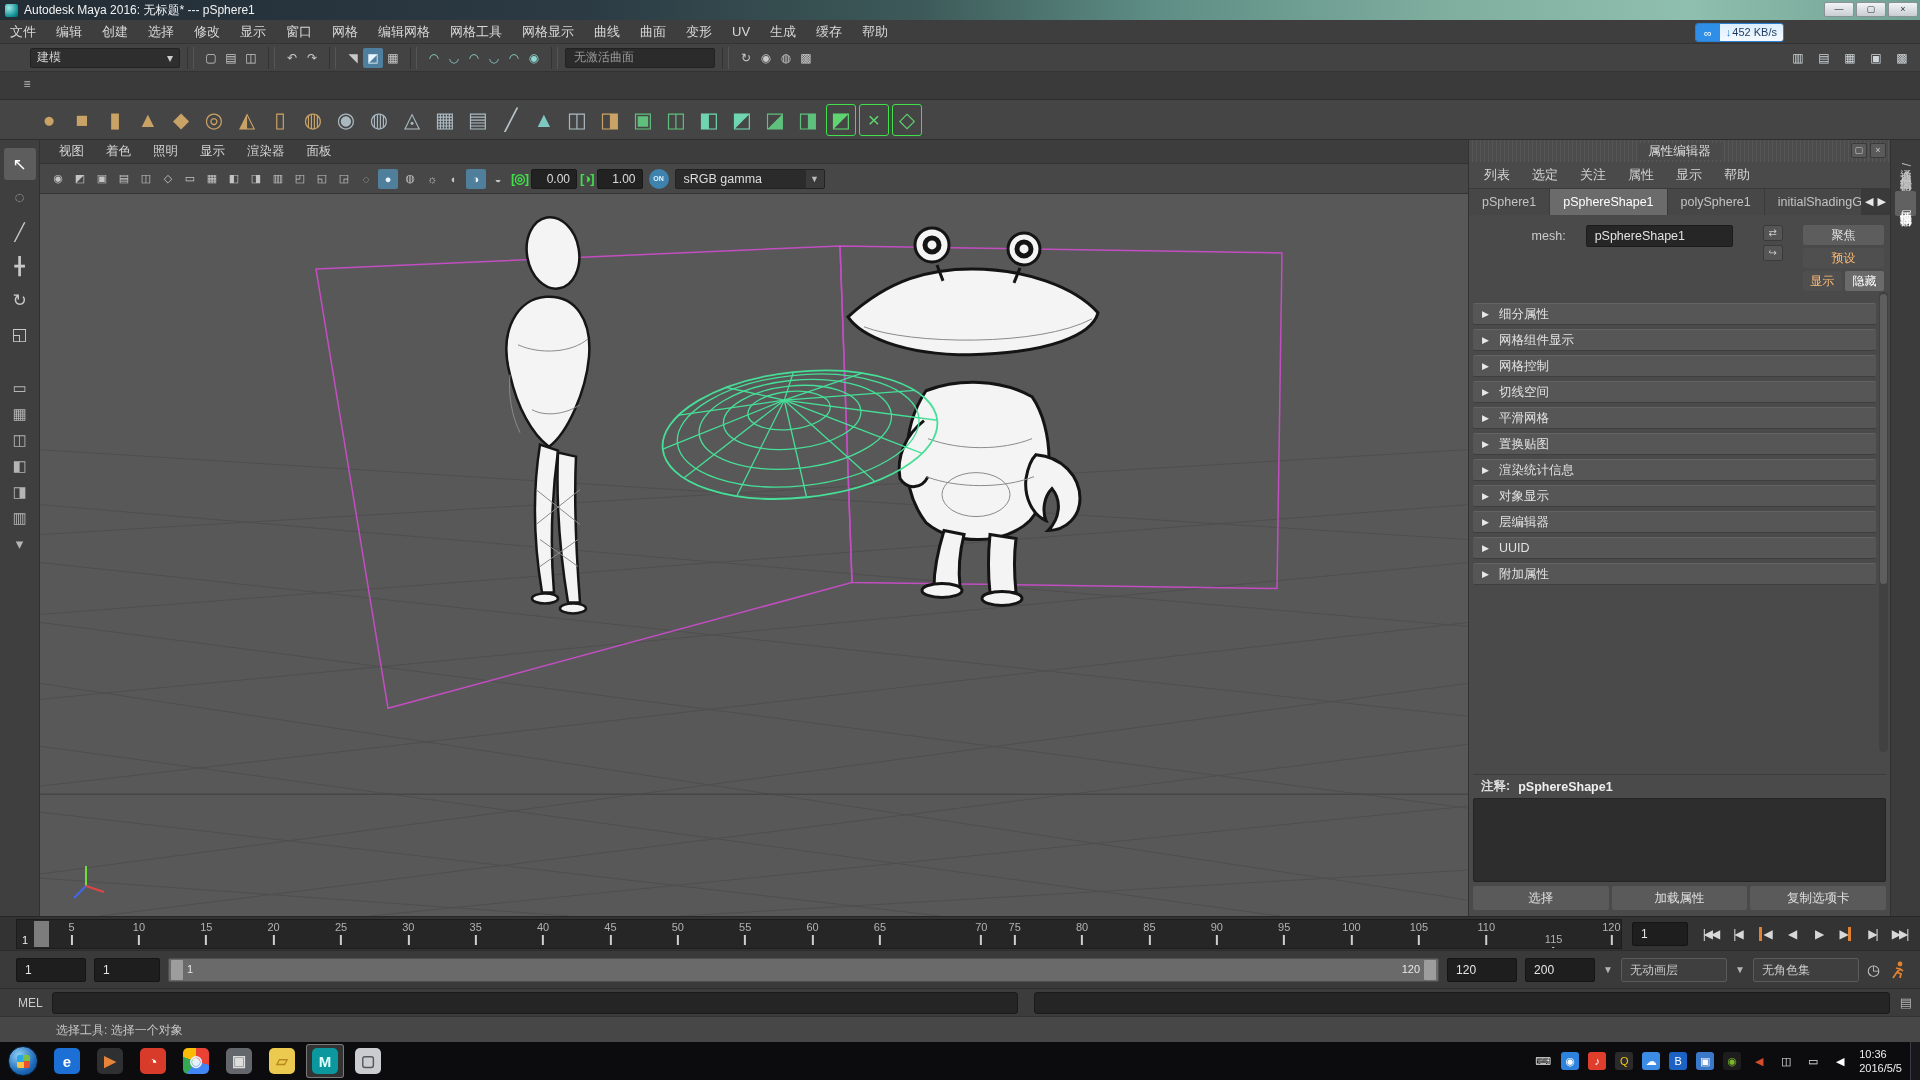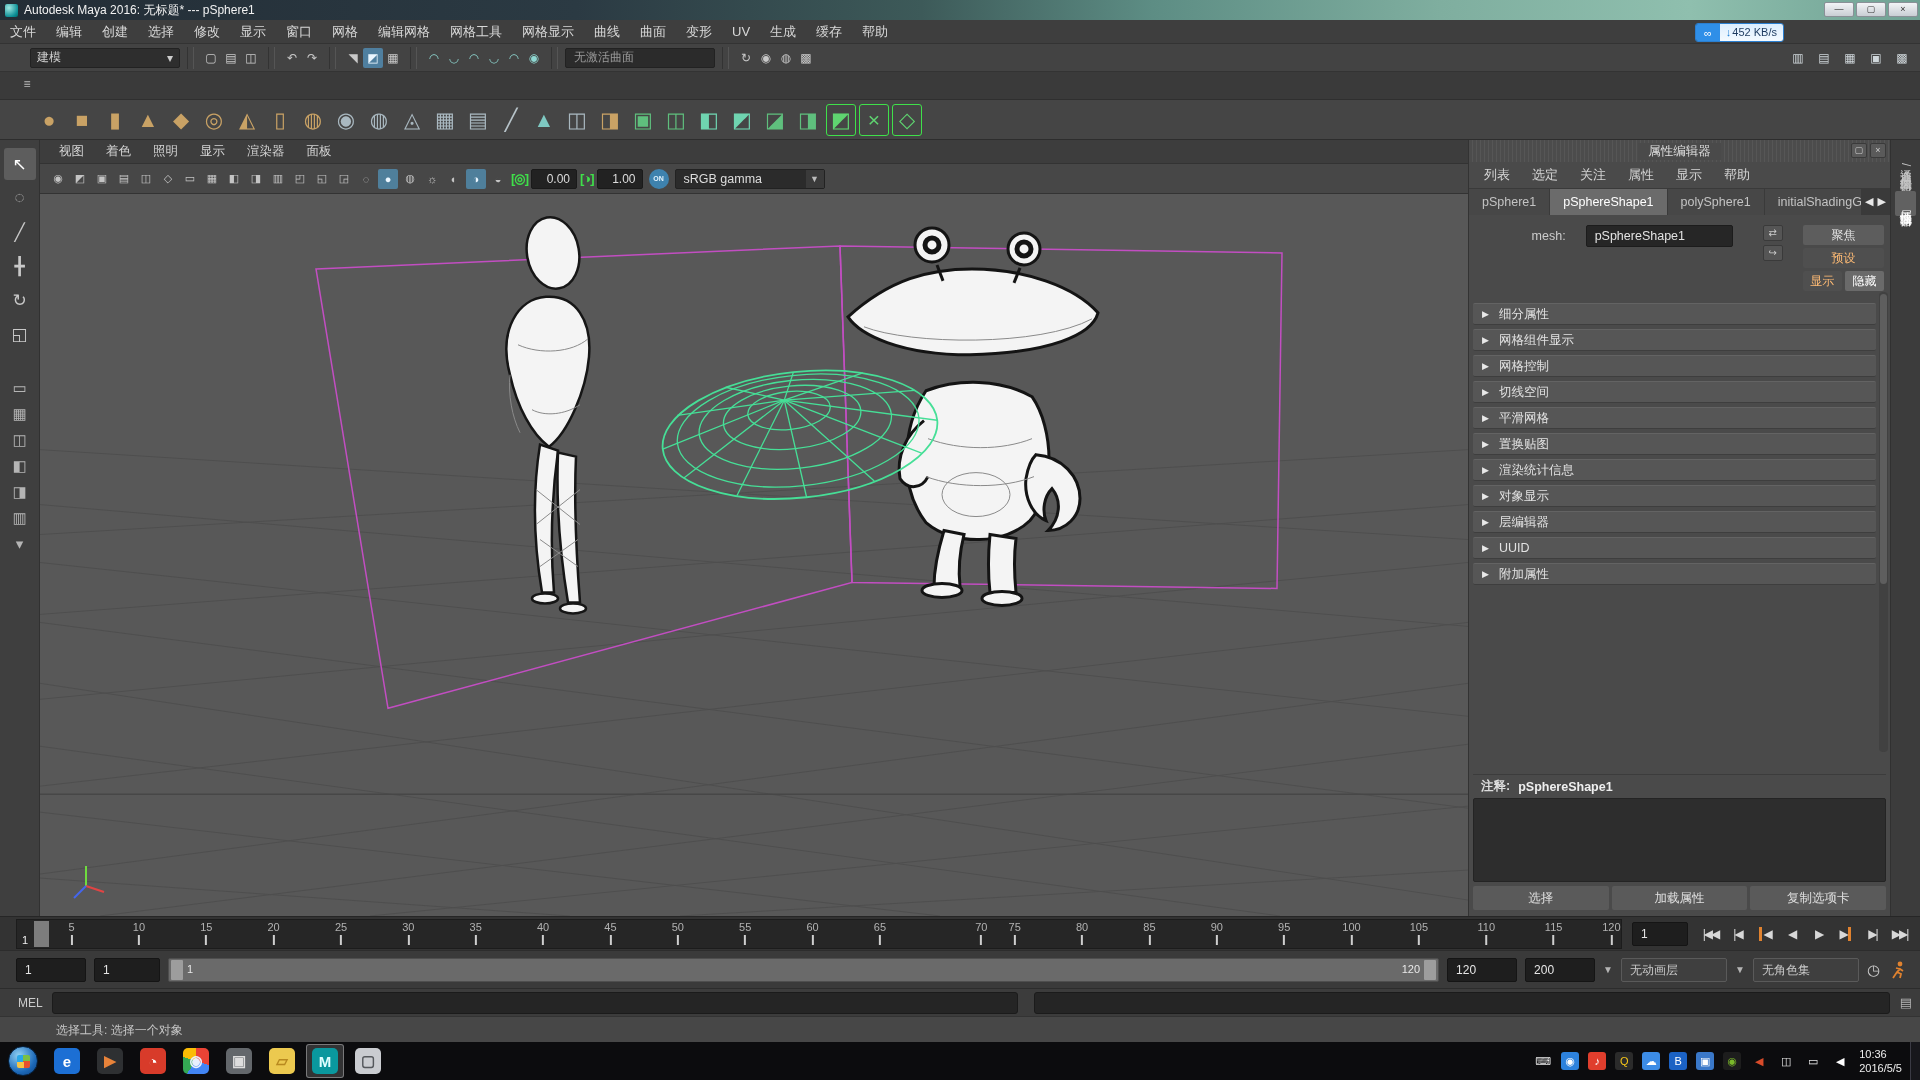--- a/index.html
+++ b/index.html
@@ -729,21 +729,21 @@
           <div class="tick" style="left: 87.4%;">
             <div class="tnum">105</div>
             <div class="tmark"></div>
           </div>
 
           <div class="tick" style="left: 91.6%;">
             <div class="tnum">110</div>
             <div class="tmark"></div>
           </div>
 
-          <div class="tick" style="left: 95.8%;">
+          <div class="tick" style="left: 95.8%; margin-top: 12px;">
             <div class="tnum">115</div>
             <div class="tmark"></div>
           </div>
 
           <div class="tick" style="left: 99.4%;">
             <div class="tnum">120</div>
             <div class="tmark"></div>
           </div>
         </div>
     </div>

